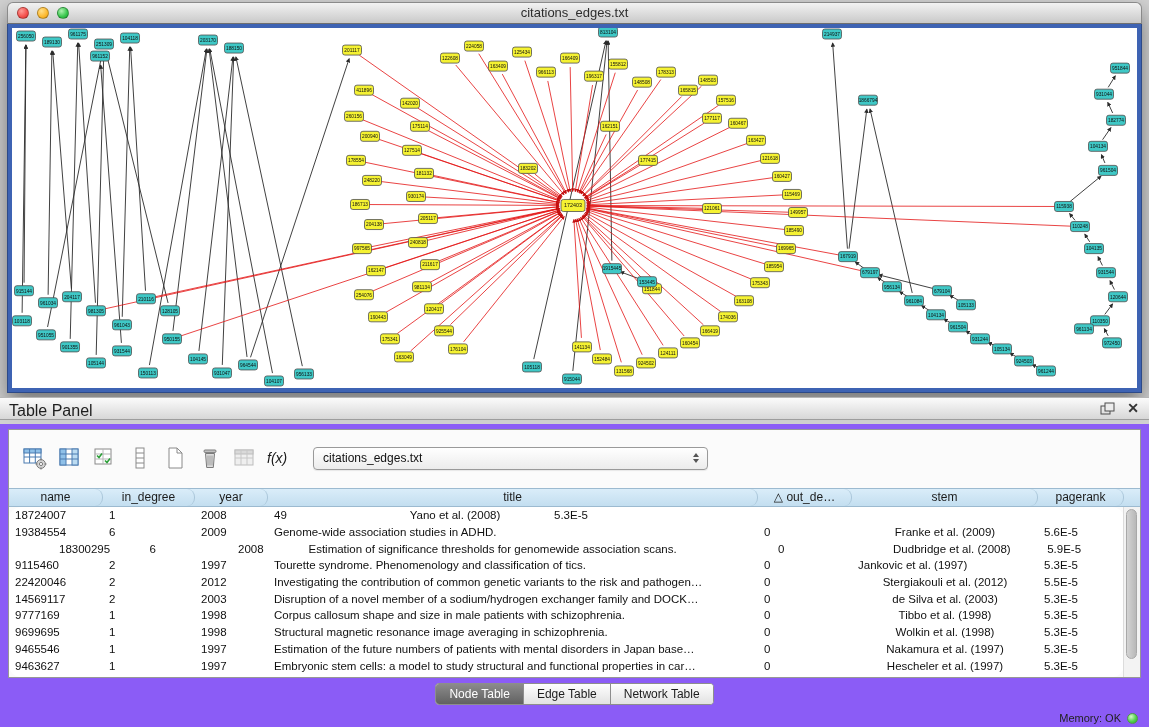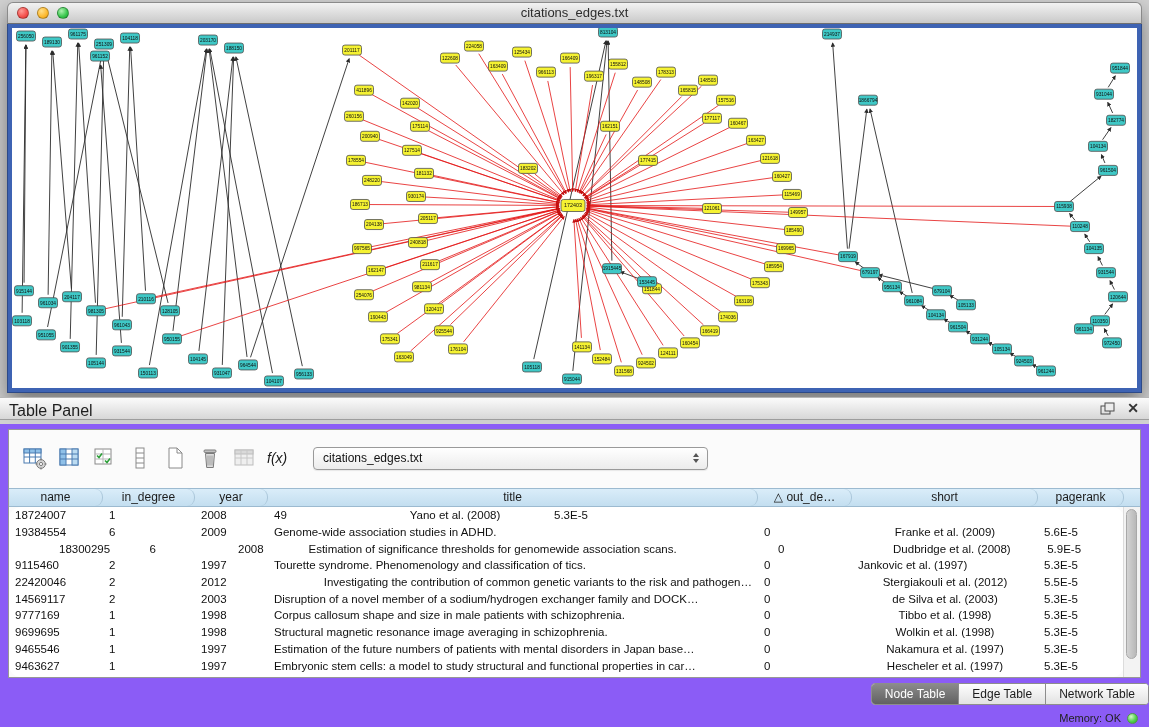--- a/index.html
+++ b/index.html
@@ -58,21 +58,21 @@
   .th{font-size:12px;color:#1b1b1b;text-align:center;line-height:17px;box-sizing:border-box;
     border-right:1px solid #aac6da;overflow:hidden;white-space:nowrap;border-radius:8px;}
   .th:last-child{border-right:none;}
   .t-body{position:absolute;left:0;right:16px;top:19px;bottom:0;overflow:hidden;background:#fff;border-radius:12px;}
   .tr{display:flex;height:16.7px;align-items:center;}
   .td{font-size:11.5px;color:#101010;padding:0 6px;box-sizing:border-box;white-space:nowrap;overflow:hidden;}
   .vscroll{position:absolute;right:0;top:19px;bottom:0;width:16px;background:#f3f3f3;border-left:1px solid #dcdcdc;}
   .vthumb{position:absolute;left:2px;top:2px;width:11px;height:150px;border-radius:6px;
     background:linear-gradient(90deg,#d4d4d4,#b8b8b8);border:1px solid #a8a8a8;box-sizing:border-box;}
 
-  .tabs-row{position:absolute;left:0;width:100%;top:259px;display:flex;justify-content:flex-end;}
+  .tabs-row{position:absolute;left:0;width:100%;top:259px;display:flex;justify-content:center;}
   .tabs{display:flex;border:1px solid #8d8d8d;border-radius:4px;overflow:hidden;background:#fff;}
   .tab{font-size:12px;padding:2px 13px;line-height:16px;color:#1c1c1c;
     background:linear-gradient(#fefefe,#e2e2e2);border-right:1px solid #8d8d8d;}
   .tab:last-child{border-right:none;}
   .tab.active{background:linear-gradient(#8b8b8b,#616161);color:#ffffff;}
 
   .status{position:absolute;right:11px;bottom:7px;display:flex;align-items:center;gap:6px;
     font-size:11px;color:#222;}
   .mem-dot{width:11px;height:11px;border-radius:50%;box-sizing:border-box;
     background:radial-gradient(circle at 35% 30%, #d2f8c8, #54d14f 55%, #2da52b);border:1px solid #4f9a48;}
@@ -812,21 +812,21 @@
       </div>
     </div>
 
     <div class="table-wrap">
       <div class="t-head" id="t-head">
           <div class="th" style="width: 94px;">name</div>
           <div class="th" style="width: 92px;">in_degree</div>
           <div class="th" style="width: 73px;">year</div>
           <div class="th" style="width: 490px;">title</div>
           <div class="th" style="width: 94px;">△ out_de…</div>
-          <div class="th" style="width: 186px;">short</div>
+          <div class="th" style="width: 186px;">stem</div>
           <div class="th" style="width: 86px;">pagerank</div>
           <div class="th" style="width: 16px;"></div>
         </div>
       <div class="t-body" id="t-body">
           <div class="tr">
             <div class="td" style="width: 94px; text-align: left;">18724007</div>
             <div class="td" style="width: 92px; text-align: left;">1</div>
             <div class="td" style="width: 73px; text-align: left;">2008</div>
             <div class="td" style="width: 94px; text-align: left;">49</div>
             <div class="td" style="width: 186px; text-align: center;">Yano et al. (2008)</div>
@@ -856,21 +856,21 @@
             <div class="td" style="width: 73px; text-align: left;">1997</div>
             <div class="td" style="width: 490px; text-align: left;">Tourette syndrome. Phenomenology and classification of tics.</div>
             <div class="td" style="width: 94px; text-align: left;">0</div>
             <div class="td" style="width: 186px; text-align: left;">Jankovic et al. (1997)</div>
             <div class="td" style="width: 86px; text-align: left;">5.3E-5</div>
           </div>
           <div class="tr">
             <div class="td" style="width: 94px; text-align: left;">22420046</div>
             <div class="td" style="width: 92px; text-align: left;">2</div>
             <div class="td" style="width: 73px; text-align: left;">2012</div>
-            <div class="td" style="width: 490px; text-align: right;">Investigating the contribution of common genetic variants to the risk and pathogen…</div>
+            <div class="td" style="width: 490px; text-align: left;">Investigating the contribution of common genetic variants to the risk and pathogen…</div>
             <div class="td" style="width: 94px; text-align: left;">0</div>
             <div class="td" style="width: 186px; text-align: center;">Stergiakouli et al. (2012)</div>
             <div class="td" style="width: 86px; text-align: left;">5.5E-5</div>
           </div>
           <div class="tr">
             <div class="td" style="width: 94px; text-align: left;">14569117</div>
             <div class="td" style="width: 92px; text-align: left;">2</div>
             <div class="td" style="width: 73px; text-align: left;">2003</div>
             <div class="td" style="width: 490px; text-align: left;">Disruption of a novel member of a sodium/hydrogen exchanger family and DOCK…</div>
             <div class="td" style="width: 94px; text-align: left;">0</div>

